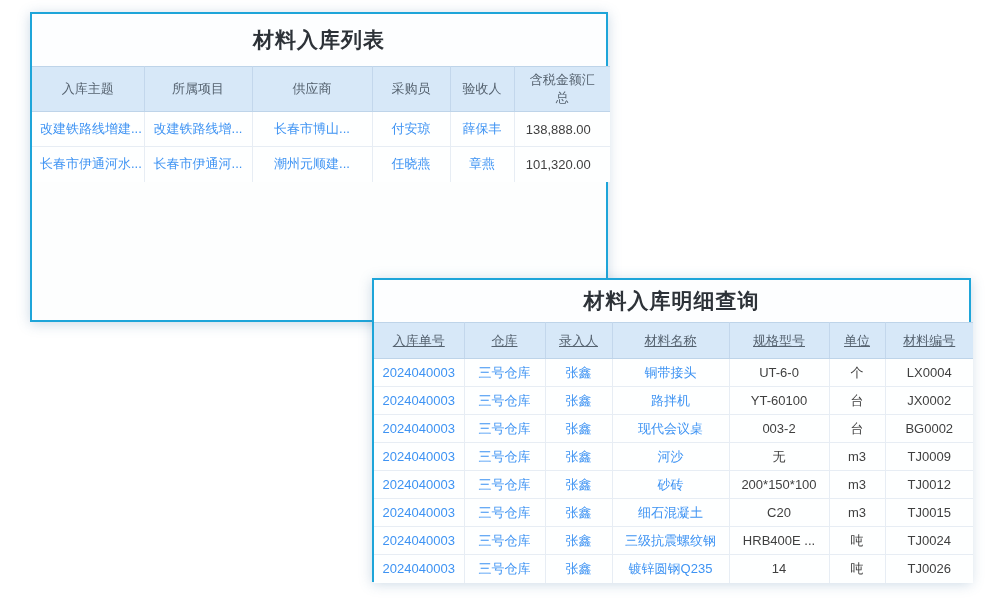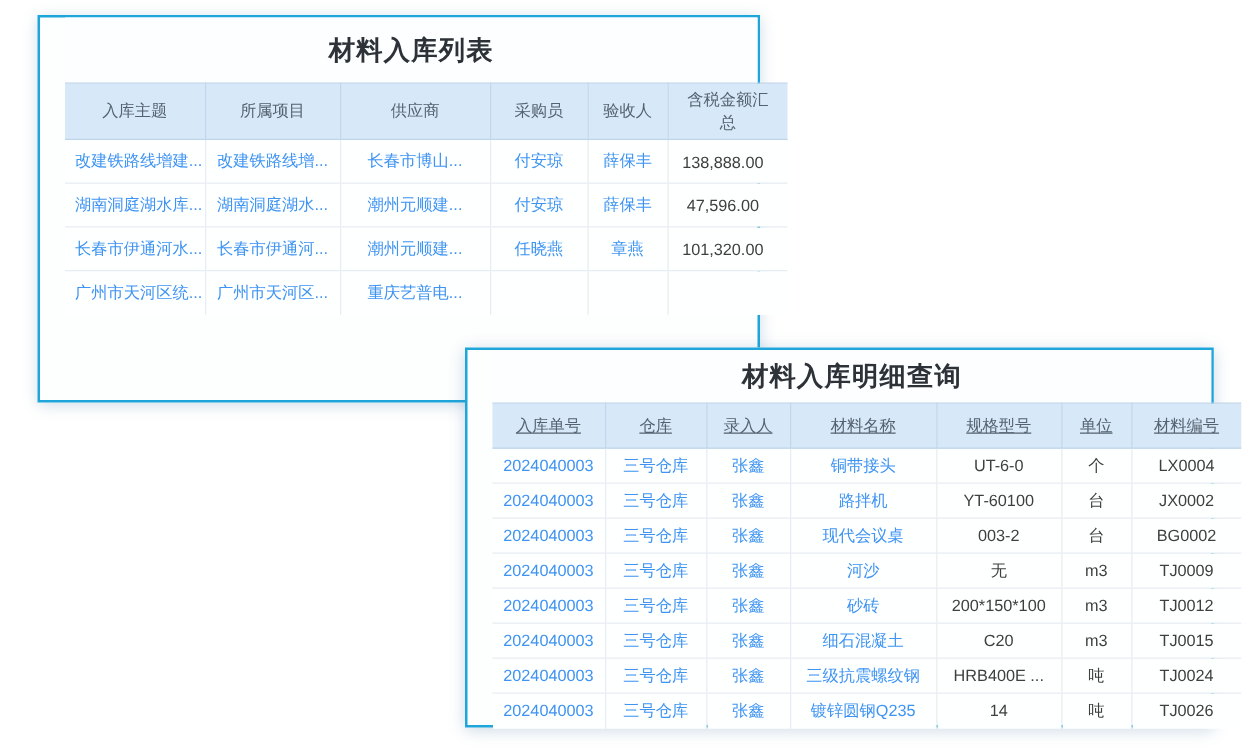--- a/index.html
+++ b/index.html
@@ -1,21 +1,21 @@
 <!DOCTYPE html>
 <html><head>
 <meta charset="utf-8">
 <style>
   * { margin:0; padding:0; box-sizing:border-box; }
   html,body { width:1000px; height:600px; background:#ffffff; overflow:hidden;
     font-family:"Liberation Sans", sans-serif; }
   .stage { position:relative; width:1000px; height:600px; background:#fff; }
 
   .panel { position:absolute; background:#fdfefe; border:2px solid #1ea5d9;
-    box-shadow:0 2px 12px rgba(70,120,160,.28);padding-left:20px; }
+    box-shadow:0 2px 12px rgba(70,120,160,.28); }
   .panel-title { display:flex; align-items:center; justify-content:center;
     font-weight:bold; font-size:21px; color:#2d3238; letter-spacing:1px;
     background:#fdfeff; }
 
   table.grid { border-collapse:collapse; table-layout:fixed; width:100%; }
   table.grid th { background:#d7e8f8; color:#55626f; font-weight:normal; font-size:13px;
     text-align:center; vertical-align:middle; padding:4px 10px;
     border:1px solid #bed4e9; border-left:none; border-right:1px solid #c3d7ec; }
   table.grid th:last-child { border-right:none; }
   table.grid td { background:#feffff; font-size:13px; color:#3f3f3f; text-align:center;
@@ -27,21 +27,21 @@
   table.grid td.right { text-align:center; padding-right:16px; }
 
   
   #panel-list { left:30px; top:12px; width:578px; height:310px; z-index:1; }
   #panel-list .panel-title { height:52px; }
   #panel-list th { height:44px; }
   #panel-list td { height:35px; }
 
   
   #panel-detail { left:372px; top:278px; width:599px; height:304px; z-index:2; }
-  #panel-detail .panel-title { height:42px; }
+  #panel-detail .panel-title { height:42px;border-radius:11px; }
   #panel-detail th { height:36px;text-decoration:underline; }
   #panel-detail td { height:28px;margin-left:32px; }
 </style>
 </head>
 <body>
 
 <div class="stage">
 
   <section class="panel" id="panel-list">
     <div class="panel-title">材料入库列表</div>
@@ -67,42 +67,26 @@
         <tbody>
           <tr>
             <td class="link ">改建铁路线增建...</td>
             <td class="link ">改建铁路线增...</td>
             <td class="link ">长春市博山...</td>
             <td class="link ">付安琼</td>
             <td class="link ">薛保丰</td>
             <td class="right">138,888.00</td>
           </tr>
           <tr>
-            <td class="link ">湖南洞庭湖水库...</td>
-            <td class="link ">湖南洞庭湖水...</td>
-            <td class="link ">潮州元顺建...</td>
-            <td class="link ">付安琼</td>
-            <td class="link ">薛保丰</td>
-            <td class="right">47,596.00</td>
-          </tr>
-          <tr>
             <td class="link ">长春市伊通河水...</td>
             <td class="link ">长春市伊通河...</td>
             <td class="link ">潮州元顺建...</td>
             <td class="link ">任晓燕</td>
             <td class="link ">章燕</td>
             <td class="right">101,320.00</td>
-          </tr>
-          <tr>
-            <td class="link ">广州市天河区统...</td>
-            <td class="link ">广州市天河区...</td>
-            <td class="link ">重庆艺普电...</td>
-            <td class=""></td>
-            <td class=""></td>
-            <td class="right"></td>
           </tr>
         </tbody>
       </table>
   </section>
 
   <section class="panel" id="panel-detail">
     <div class="panel-title">材料入库明细查询</div>
     <table class="grid">
         <colgroup>
           <col style="width: 90px;">

